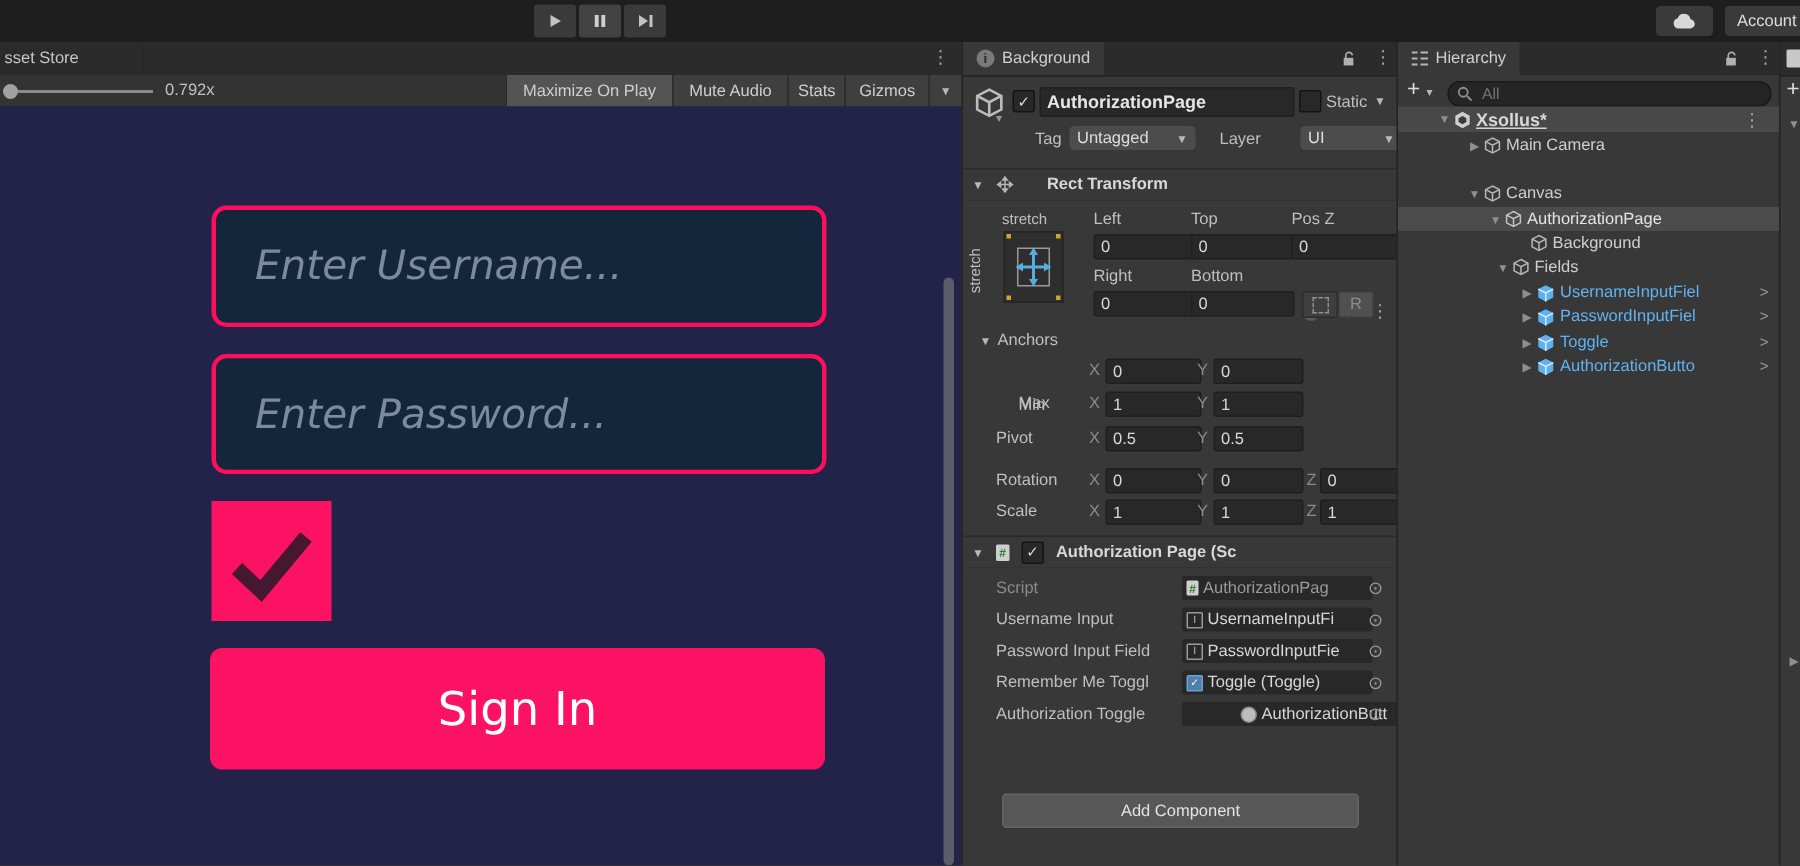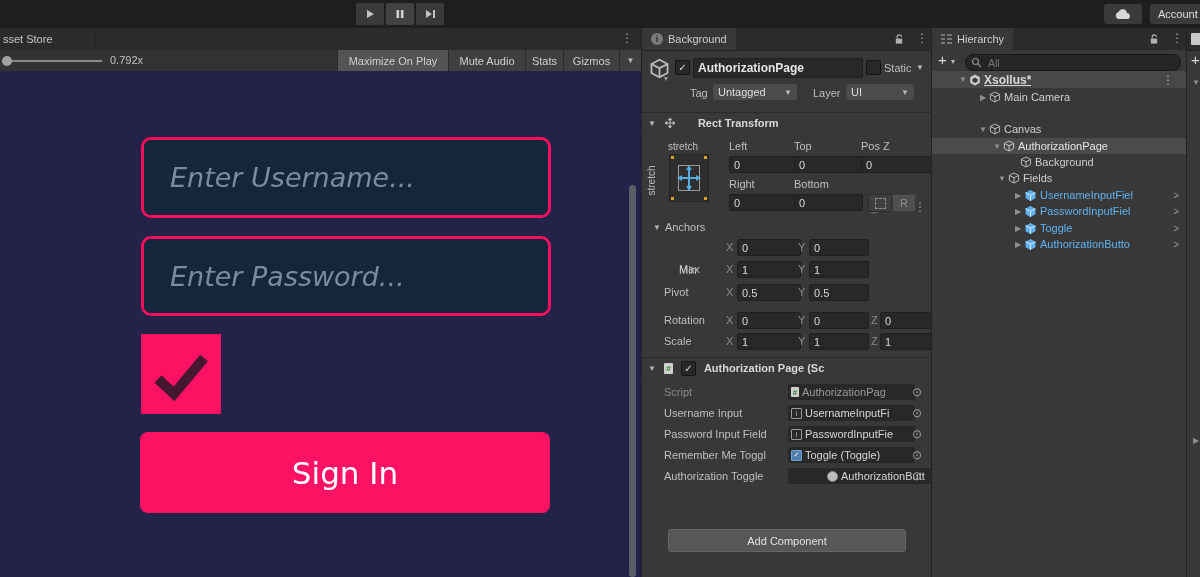--- a/index.html
+++ b/index.html
@@ -213,21 +213,21 @@
   <div class="ucheck" style="left:224px;top:32px;"></div>
   <span class="lbl" style="left:242px;top:34px;">Static</span>
   <span class="abs caret" style="left:274px;top:35px;">▼</span>
 
   <span class="lbl" style="left:48px;top:59px;">Tag</span>
   <div class="udrop" style="left:71px;top:56px;width:74px;">
     <span>Untagged</span>
       <span class="caret">▼</span>
   </div>
   <span class="lbl" style="left:171px;top:59px;">Layer</span>
-  <div class="udrop" style="left:204px;top:56px;width:58px;gap:24px;">
+  <div class="udrop" style="left:225px;top:56px;width:58px;gap:24px;">
     <span>UI</span>
       <span class="caret">▼</span>
   </div>
 
   <div class="comp-head" style="top:84px;">
     <span class="caret" style="margin-left:6px;">▼</span>
     <svg class="icon" style="margin-left:8px;color:#b5b5b5;" width="12" height="12" viewBox="0 0 12 12">
         <use href="#move"></use>
       </svg>
     <span class="bold" style="margin-left:22px;">Rect Transform</span>

